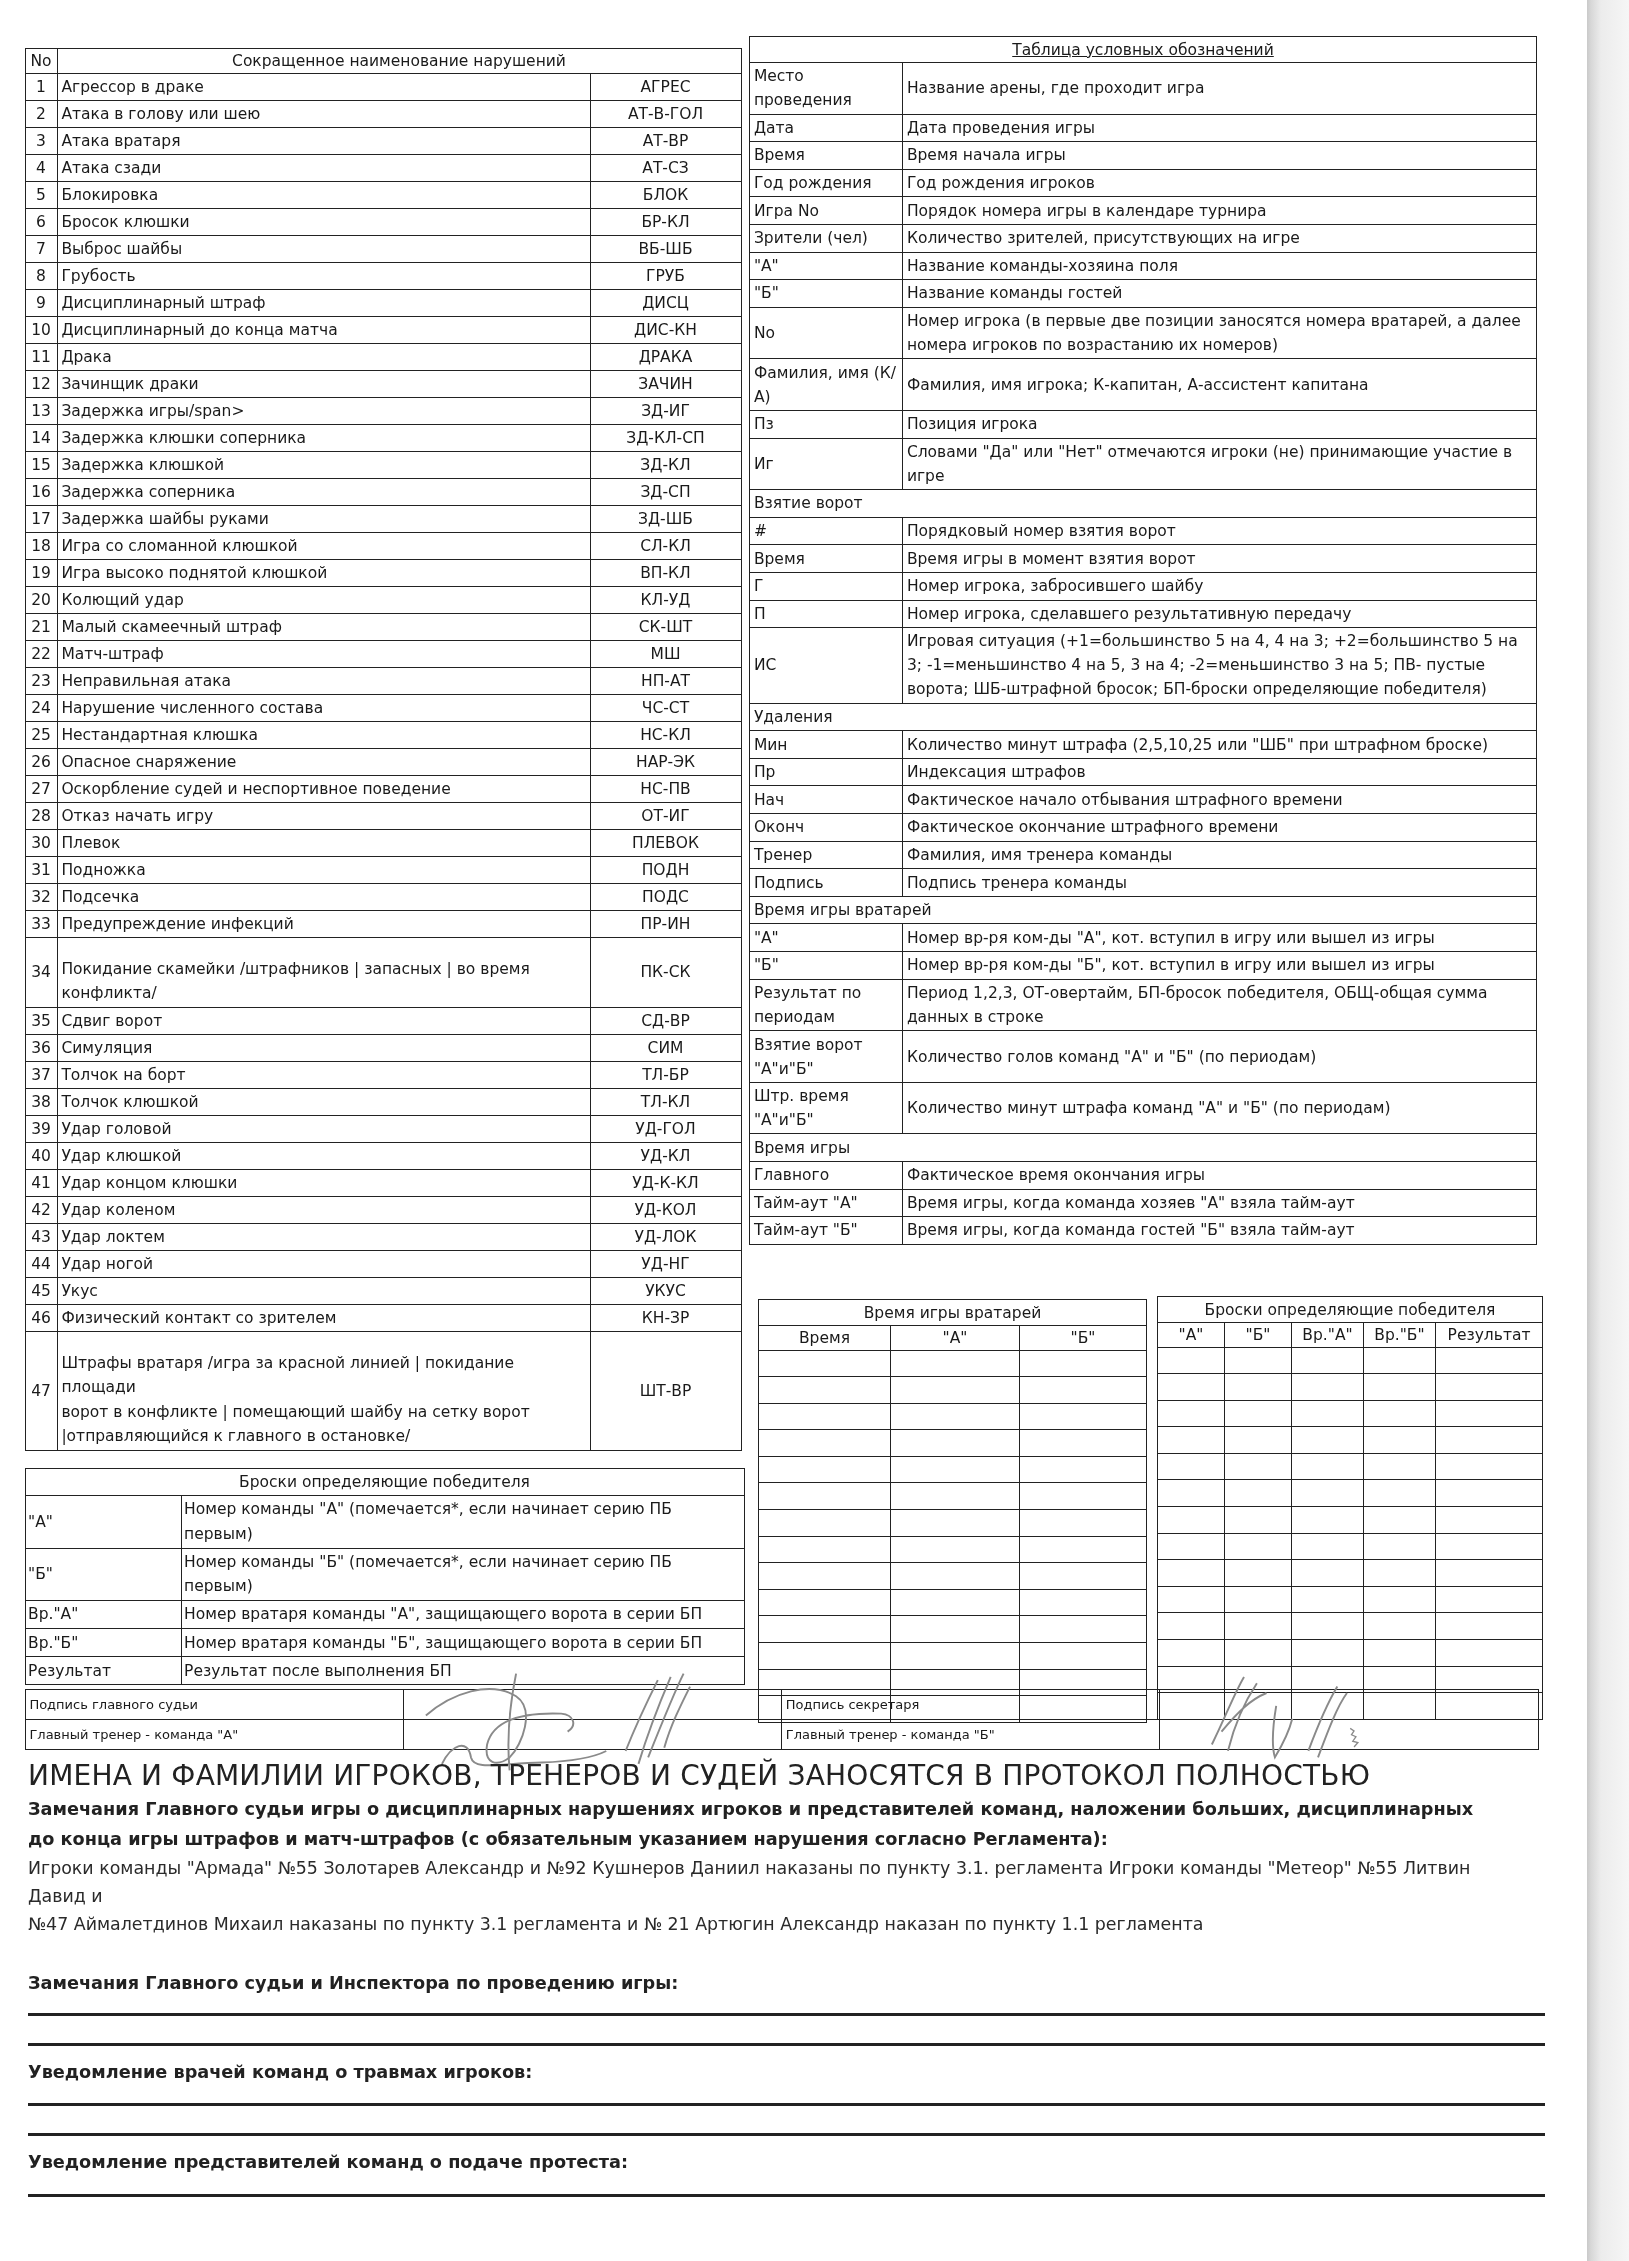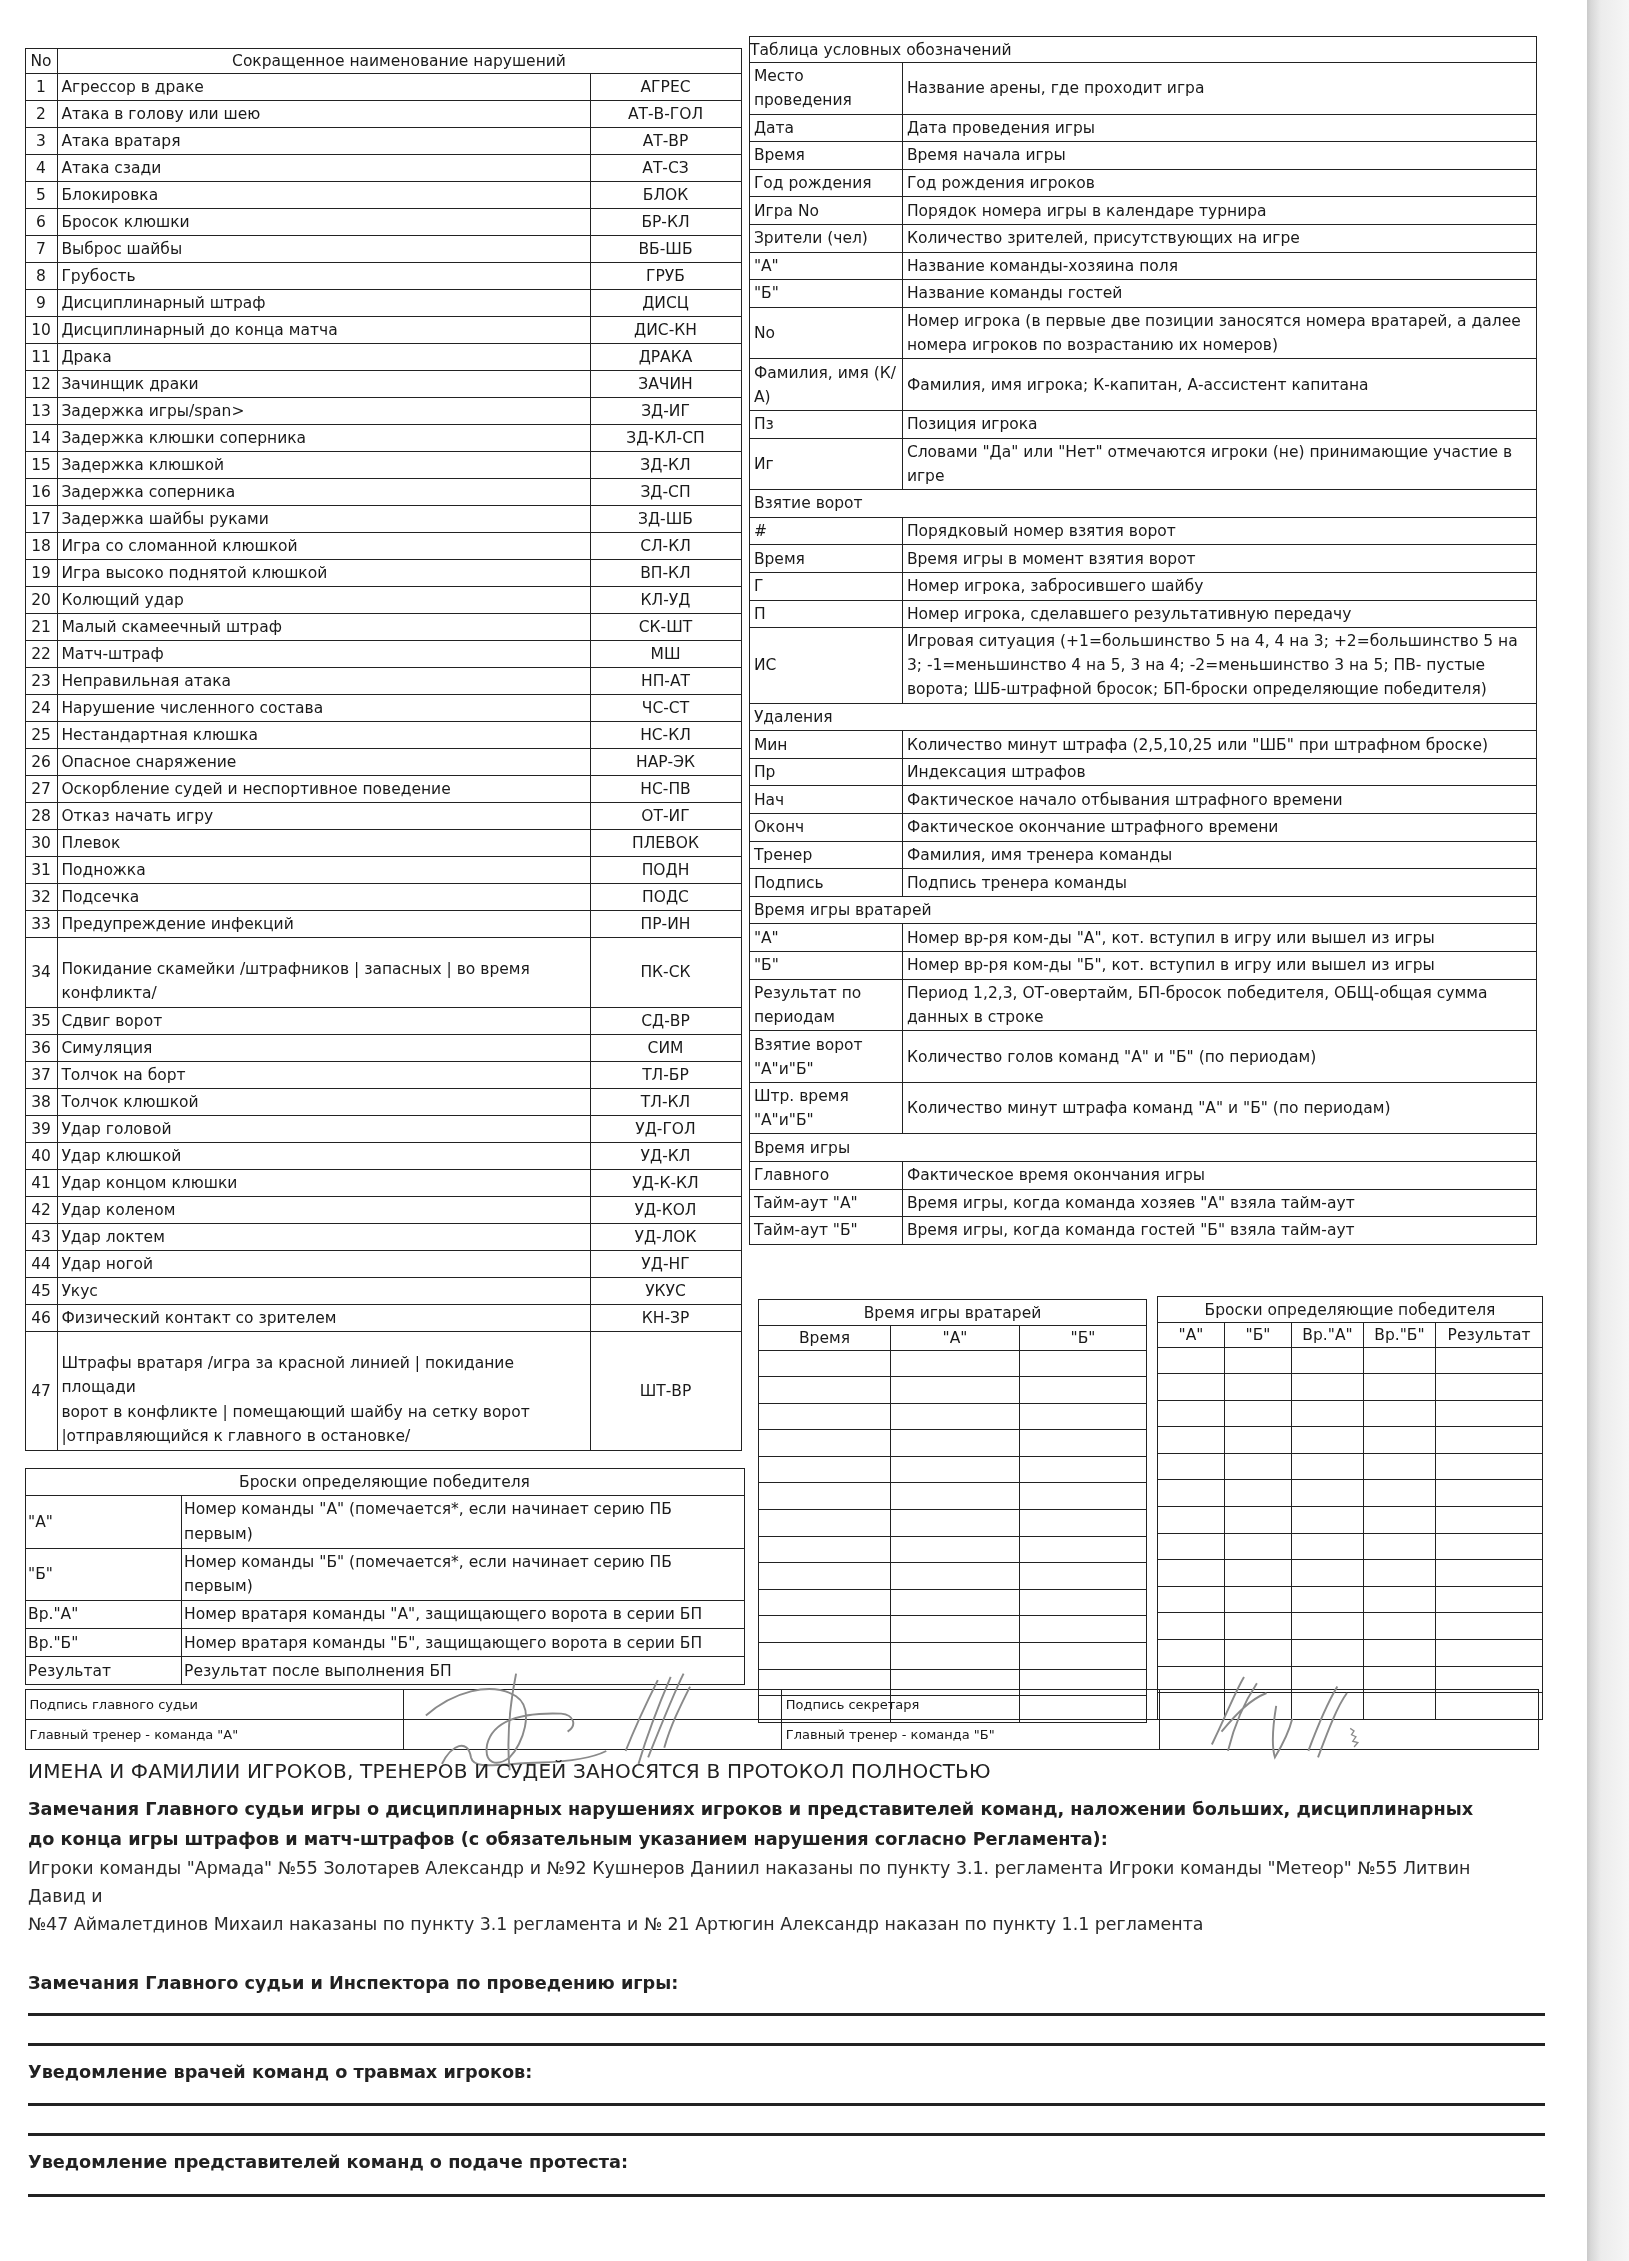--- a/index.html
+++ b/index.html
@@ -17,21 +17,21 @@
   
   #penalties { left: 24.5px; top: 48px; width: 717px; font-size: 15.5px; }
   #penalties th { height: 24.5px; text-align: center; padding: 0 2.6px; }
   #penalties td { height: 27px; padding: 0 3.9px; line-height: 26px; }
   #penalties td.no { width: 32px; text-align: center; padding: 0 1.3px; }
   #penalties td.abbr { width: 151px; text-align: center; }
   #penalties tr.tall td.name { line-height: 24.5px; padding-top: 19px; padding-bottom: 1.3px; }
 
   
   #legend { left: 749px; top: 36px; width: 788px; font-size: 15.5px; }
-  #legend th { height: 26px; text-align: left; }
+  #legend th { height: 26px; text-align: center; text-decoration: underline; }
   #legend td { padding: 1.3px 3.9px; line-height: 24px; height: 27px; }
   #legend td.k { width: 153px; }
   #legend td.section { }
 
   
   #goalie-time { left: 758px; top: 1299px; width: 389px; font-size: 15.5px; }
   #goalie-time th { height: 26px; text-align: center; }
   #goalie-time td { height: 26.6px; }
   #goalie-time .hdr td { text-align: center; height: 24.5px; }
 
@@ -49,21 +49,21 @@
 
   
   #signatures { left: 24.5px; top: 1689px; width: 1514px; font-size: 13px; }
   #signatures td { height: 30px; padding: 0 3.9px; }
   #signatures td.lbl { width: 380px; }
   #signatures td.sig { width: 380px; }
   #signatures td.lbl2 { width: 380px; }
 
   .sig-svg { position: absolute; pointer-events: none; }
 
-  #notice { position: absolute; left: 28px; top: 1759px; font-size: 20px; letter-spacing: 0.2px; color: #222; }
+  #notice { position: absolute; left: 28px; top: 1759px; font-size: 28px; letter-spacing: 0.2px; color: #222; }
   .bold-h { position: absolute; left: 28px; font-size: 17.7px; font-weight: bold; color: #222; line-height: 30px; }
   #remarks-body { position: absolute; left: 28px; top: 1854px; width: 1522px; font-size: 17.4px; line-height: 28px; color: #2a2a2a; }
   #remarks-body div { white-space: nowrap; }
 
   .rule { position: absolute; left: 28px; width: 1517px; height: 2.6px; background: #222; }
 </style>
 </head>
 <body>
 
 <div class="scan-edge"></div>

